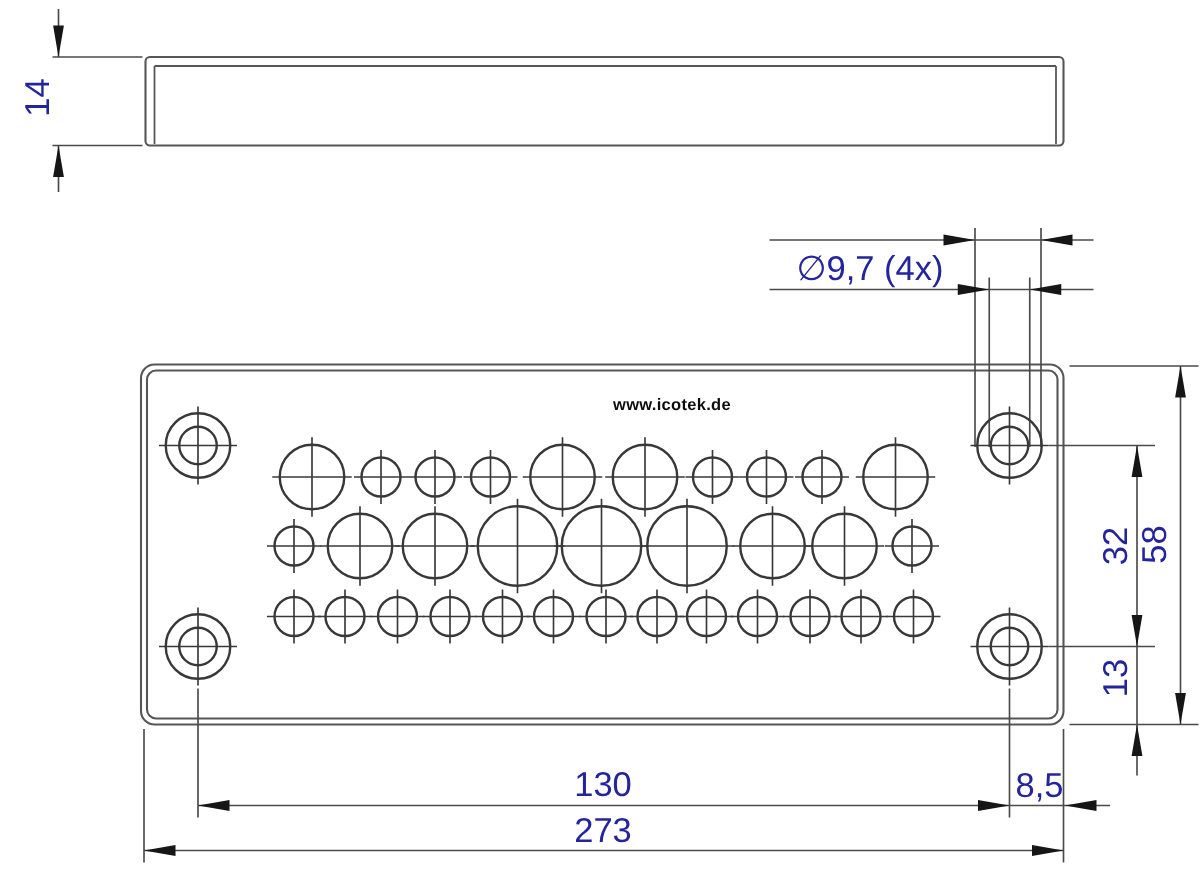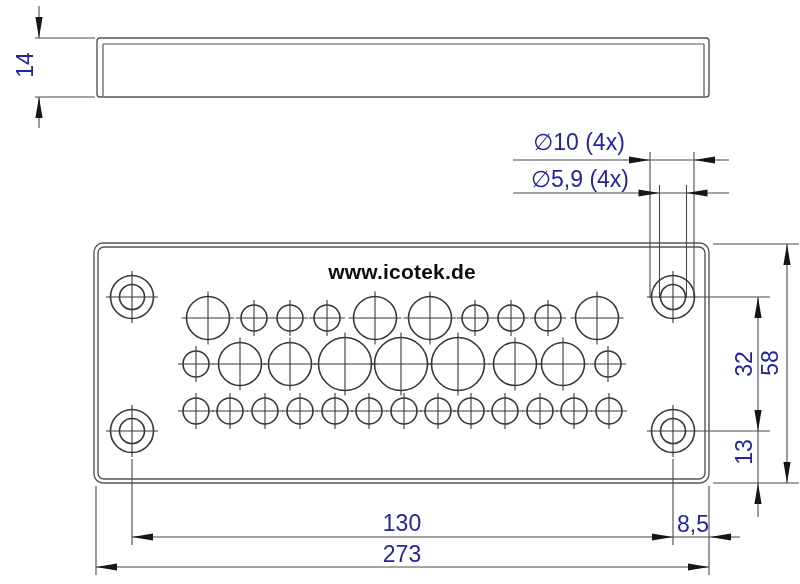--- a/index.html
+++ b/index.html
@@ -2,21 +2,21 @@
 <html><head>
 <meta charset="utf-8">
 <style>
   html,body{margin:0;padding:0;background:#fff;}
   #stage{position:relative;width:800px;height:584px;background:#ffffff;overflow:hidden;
          font-family:"Liberation Sans",sans-serif;}
   #draw-svg{position:absolute;left:0;top:0;}
   .lbl{position:absolute;color:#24249c;font-size:23px;line-height:1;white-space:nowrap;
        transform:translate(-50%,-50%);}
   .rot{transform:translate(-50%,-50%) rotate(-90deg);}
-  .logo{color:#0d0d0d;font-weight:700;font-size:21px;letter-spacing:.2px;}
+  .logo{color:#0d0d0d;font-weight:700;font-size:11px;letter-spacing:.2px;margin-left:46px;}
   #lbl-14 {left:25px;  top:65px;}
   #lbl-dia10{left:579px; top:142px;}
   #lbl-dia59{left:580px; top:179px;}
   #lbl-web {left:402px; top:271px;}
   #lbl-32 {left:744px; top:364px;}
   #lbl-58 {left:770px; top:363px;}
   #lbl-13 {left:744px; top:452px;}
   #lbl-130{left:402px; top:523px;}
   #lbl-85 {left:693px; top:524px;text-align:center;}
   #lbl-147{left:402px; top:554px;}
@@ -180,22 +180,21 @@
       <polygon points="758,431 754.4,410 761.6,410" fill="#161616"></polygon>
       <polygon points="758,483 754.4,504 761.6,504" fill="#161616"></polygon>
       <polygon points="132,537 153,533.4 153,540.6" fill="#161616"></polygon>
       <polygon points="673,537 652,533.4 652,540.6" fill="#161616"></polygon>
       <polygon points="710,537 731,533.4 731,540.6" fill="#161616"></polygon>
       <polygon points="96,567 117,563.4 117,570.6" fill="#161616"></polygon>
       <polygon points="709,567 688,563.4 688,570.6" fill="#161616"></polygon>
     </svg>
 
   <div class="lbl rot" id="lbl-14">14</div>
-  <div class="lbl" id="lbl-dia10">∅10 (4x)</div>
-  <div class="lbl" id="lbl-dia59">∅5,9 (4x)</div>
+  <div class="lbl" id="lbl-dia59">∅9,7 (4x)</div>
   <div class="lbl logo" id="lbl-web">www.icotek.de</div>
   <div class="lbl rot" id="lbl-32">32</div>
   <div class="lbl rot" id="lbl-58">58</div>
   <div class="lbl rot" id="lbl-13">13</div>
   <div class="lbl" id="lbl-130">130</div>
   <div class="lbl" id="lbl-85">8,5</div>
   <div class="lbl" id="lbl-147">273</div>
 </div>
 
 </body></html>

